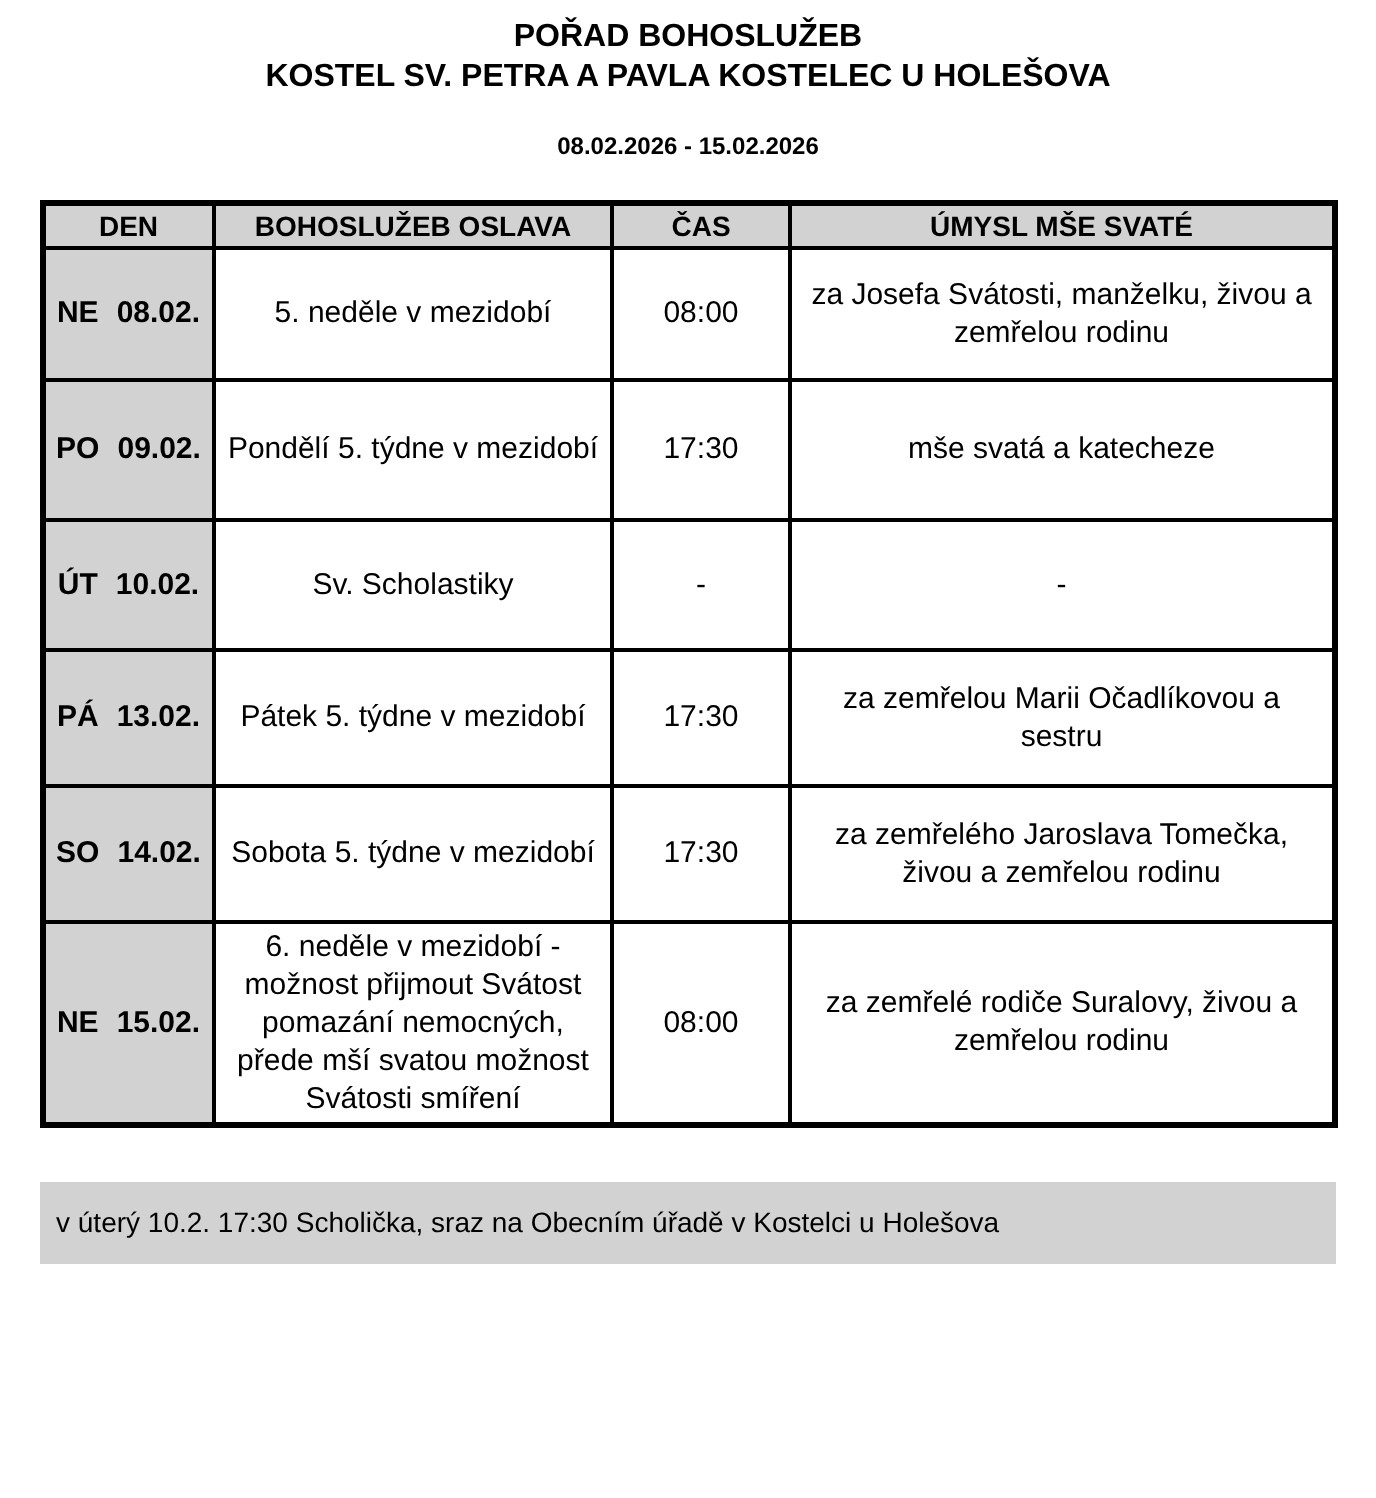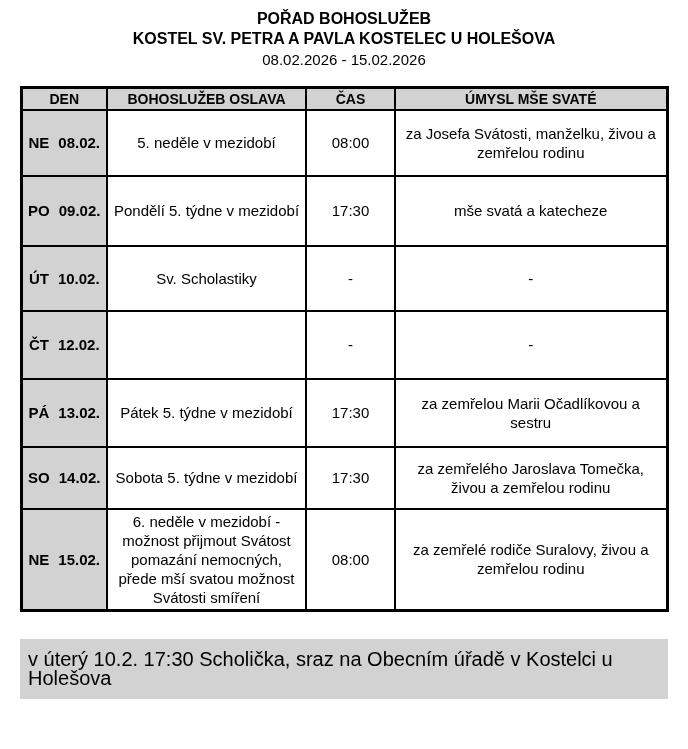--- a/index.html
+++ b/index.html
@@ -21,24 +21,24 @@
   .page { width: 688px; height: 749px; padding-top: 9px; }
 
   
   .titles { text-align: center; }
   .title-line {
     font-size: 16px;
     font-weight: 700;
     line-height: 20px;
   }
   .date-range {
-    font-size: 15px;
-    font-weight: 400;
+    font-size: 12px;
+    font-weight: 700;
     line-height: 19px;
-    margin-top: 1px;
+    margin-top: 15px;
   }
 
   
   table.schedule {
     border-collapse: collapse;
     table-layout: fixed;
     width: 646px;
     margin: 17px auto 0 auto;
     border: 3px solid var(--border, #000);
   }
@@ -77,21 +77,21 @@
   tbody tr:nth-child(5) { height: 68px; }
   tbody tr:nth-child(6) { height: 62px; margin-left: 28px; }
   tbody tr:nth-child(7) { height: 66px; }
   tbody tr:nth-child(8) { height: 88px; }
 
   
   .note {
     width: 648px;
     margin: 27px auto 0 auto;
     background: var(--note-fill, #d2d2d2);
-    font-size: 20px;
+    font-size: 14px;
     line-height: 19px;
     padding: 11px 8px;
     text-align: left;
   }
 </style>
 </head>
 <body>
 
 <div class="page">
 
@@ -129,26 +129,20 @@
         <td class="time-cell">17:30</td>
         <td class="intention-cell">mše svatá a katecheze</td>
       </tr>
       <tr>
         <td class="day-cell"><span class="day-abbr">ÚT</span><span class="day-date">10.02.</span></td>
         <td class="celebration-cell">Sv. Scholastiky</td>
         <td class="time-cell">-</td>
         <td class="intention-cell">-</td>
       </tr>
       <tr>
-        <td class="day-cell"><span class="day-abbr">ČT</span><span class="day-date">12.02.</span></td>
-        <td class="celebration-cell"></td>
-        <td class="time-cell">-</td>
-        <td class="intention-cell">-</td>
-      </tr>
-      <tr>
         <td class="day-cell"><span class="day-abbr">PÁ</span><span class="day-date">13.02.</span></td>
         <td class="celebration-cell">Pátek 5. týdne v mezidobí</td>
         <td class="time-cell">17:30</td>
         <td class="intention-cell">za zemřelou Marii Očadlíkovou a sestru</td>
       </tr>
       <tr>
         <td class="day-cell"><span class="day-abbr">SO</span><span class="day-date">14.02.</span></td>
         <td class="celebration-cell">Sobota 5. týdne v mezidobí</td>
         <td class="time-cell">17:30</td>
         <td class="intention-cell">za zemřelého Jaroslava Tomečka, živou a zemřelou rodinu</td>

